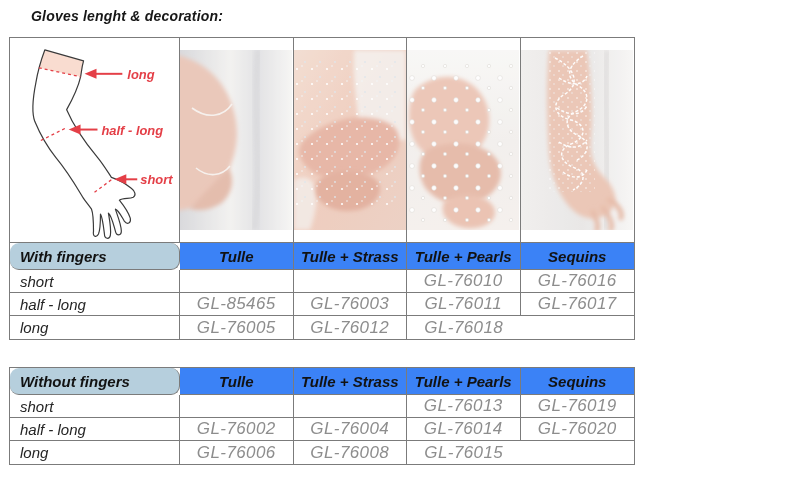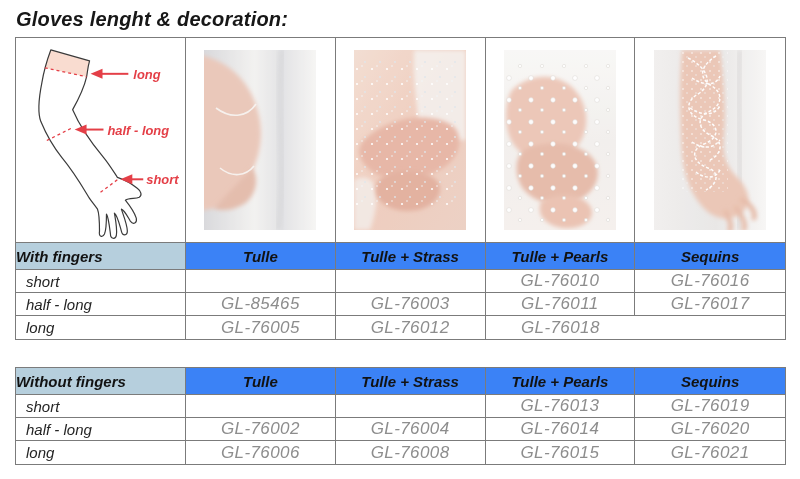--- a/index.html
+++ b/index.html
@@ -4,26 +4,26 @@
 <style>
   * { box-sizing: border-box; margin: 0; padding: 0; }
   html, body { background: #ffffff; }
   body {
     width: 800px; height: 479px;
     font-family: "Liberation Sans", sans-serif;
     position: relative; overflow: hidden;
   }
   .page { position: absolute; inset: 0; }
   .title {
-    position: absolute; left: 16px; top: 8px;
-    font-size: 20px; font-style: italic; font-weight: bold;
+    position: absolute; left: 31px; top: 8px;
+    font-size: 14px; font-style: italic; font-weight: bold;
     color: #171717; letter-spacing: 0.2px;
   }
   .block {
-    position: absolute; left: 15px; width: 771px;
+    position: absolute; left: 9px; width: 626px;
     border: 1px solid #7b7b7b; background: #ffffff;
   }
   .block-top { top: 37px; }
   .block-bottom { top: 367px; }
   .row { display: grid; grid-template-columns: 170px repeat(4, 1fr); }
   .cell {
     border-right: 1px solid #7b7b7b;
     border-bottom: 1px solid #7b7b7b;
     overflow: hidden;
   }
@@ -32,21 +32,21 @@
   .photo-row .cell { height: 205px; background: #ffffff; }
   .photo-cell { display: flex; align-items: center; justify-content: center; }
   .photo-cell svg { display: block; }
   .diagram-cell svg { display: block; width: 100%; height: 100%; }
   .header-row .cell {
     height: 27px; background: #3b82f6;
     display: flex; align-items: center; justify-content: center;
     font-size: 15px; font-style: italic; font-weight: bold; color: #121212;
   }
   .header-row .cell.hfirst {
-    background: #b6cfdd; justify-content: flex-start; 
+    background: #b6cfdd; justify-content: flex-start; padding-left: 10px; border-radius: 9px;
   }
   .data-row .cell {
     height: 23px; display: flex; align-items: center; justify-content: center;
     font-size: 17px; font-style: italic; color: #8d8d8d;
     letter-spacing: 0.4px;
   }
   .data-row .cell.rlabel {
     justify-content: flex-start; padding-left: 10px;
     font-size: 15px; color: #252525; letter-spacing: 0;
   }
@@ -275,16 +275,15 @@
       <div class="cell">GL-76002</div>
       <div class="cell">GL-76004</div>
       <div class="cell">GL-76014</div>
       <div class="cell">GL-76020</div>
     </div>
     <div class="row data-row">
       <div class="cell rlabel">long</div>
       <div class="cell">GL-76006</div>
       <div class="cell">GL-76008</div>
       <div class="cell">GL-76015</div>
-      <div class="cell">GL-76021</div>
     </div>
   </div>
 </div>
 
 </body></html>

